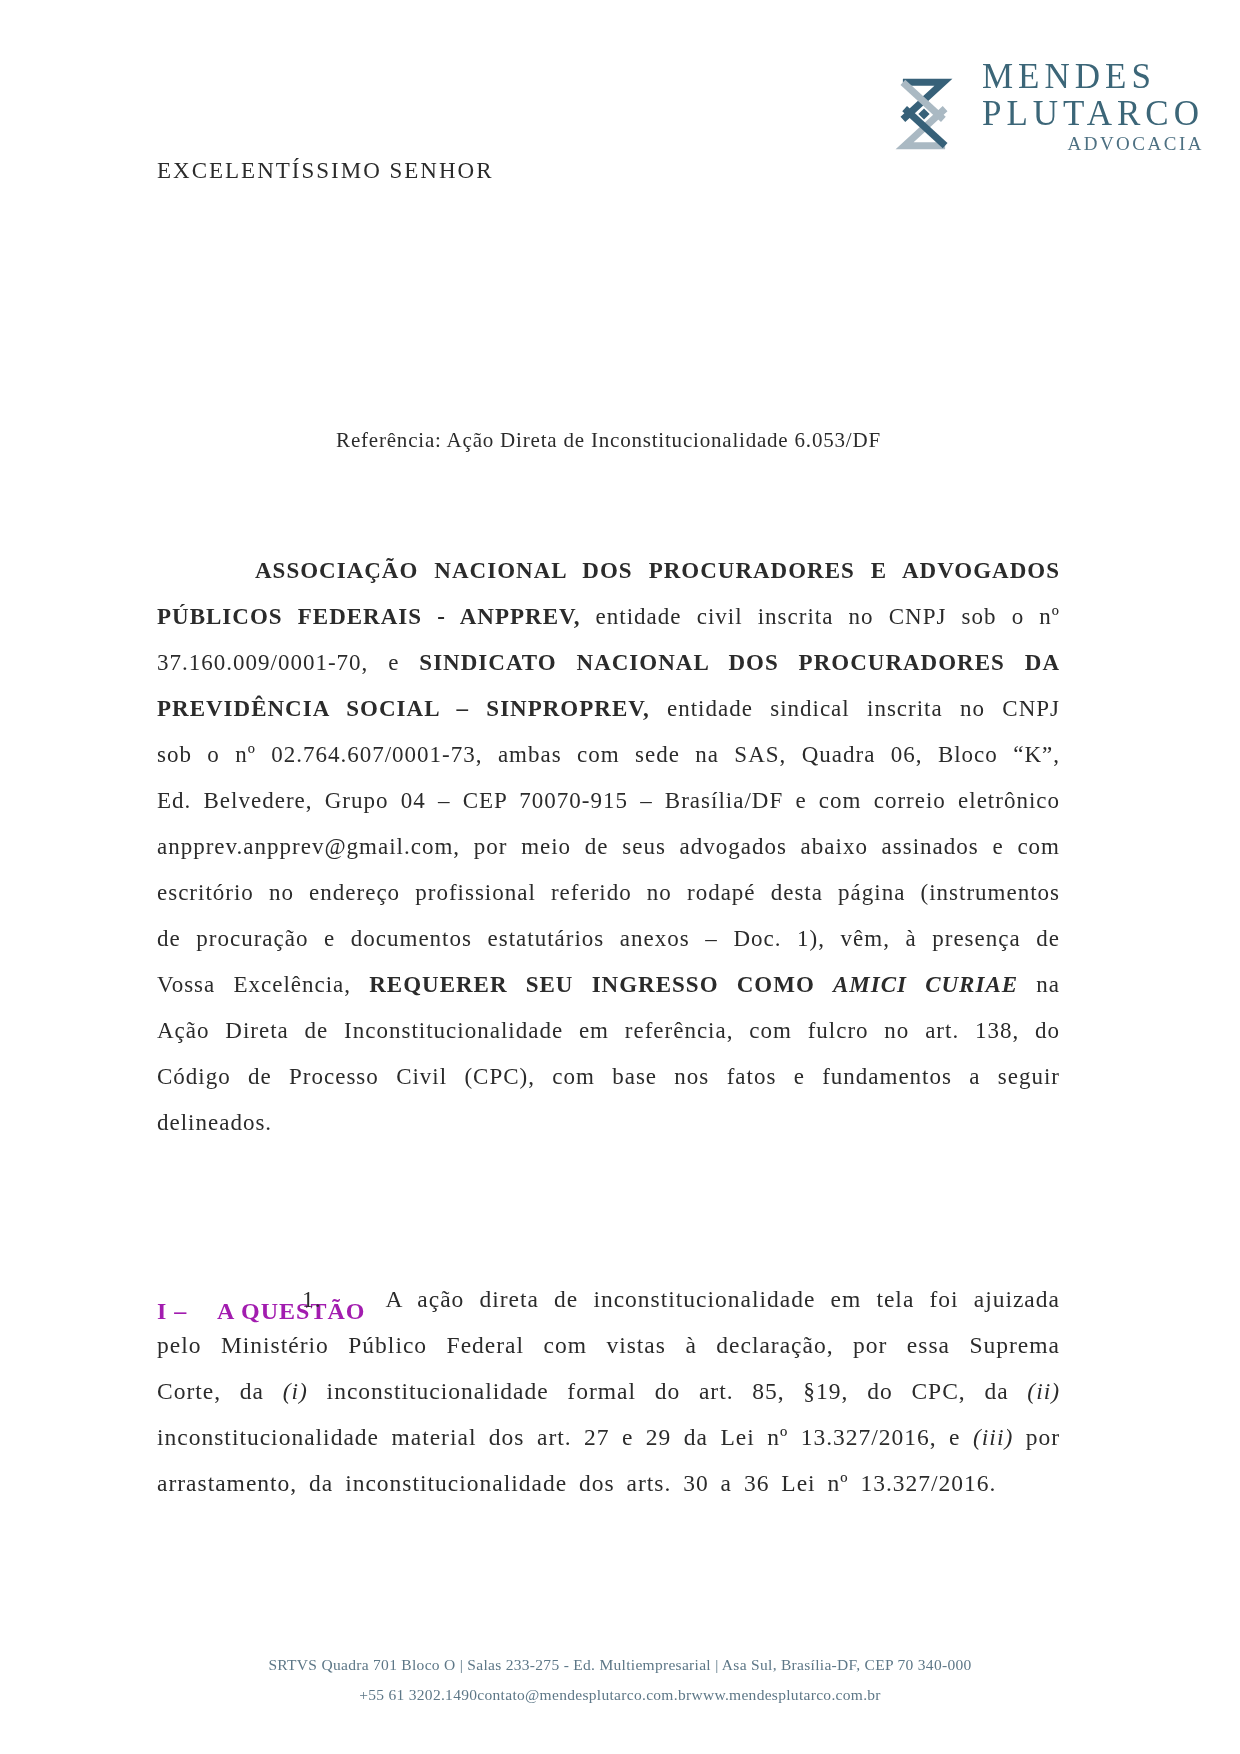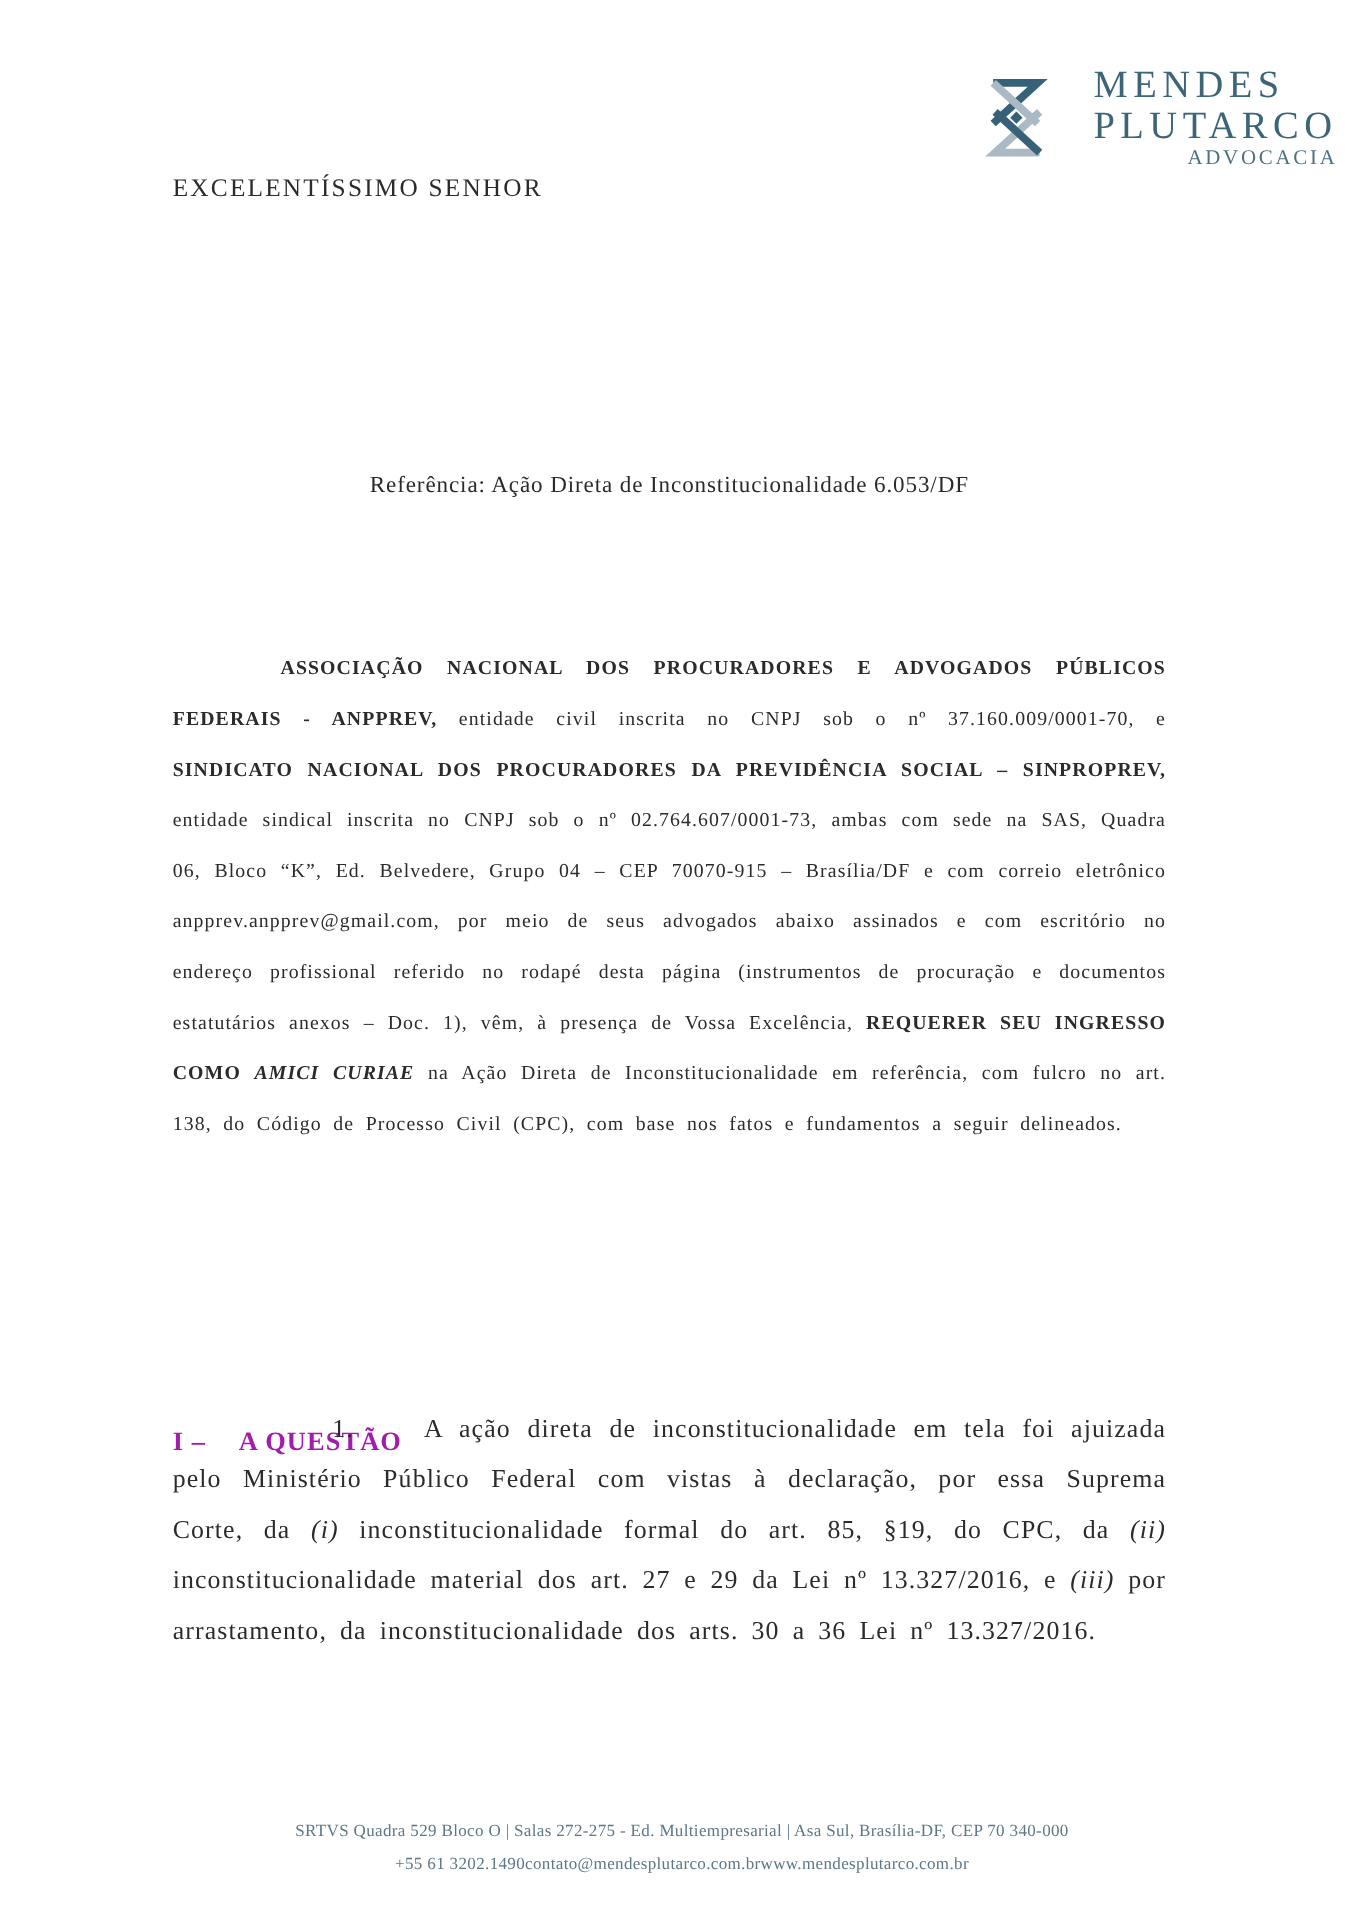--- a/index.html
+++ b/index.html
@@ -13,22 +13,22 @@
     color:#262626;
     overflow:hidden;
   }
 
   
   .logo{
     position:absolute;
     left:880px;
     top:58px;
     display:flex;
-    align-items:center;
-    gap:26px;
+    align-items:flex-end;
+    gap:14px;
   }
   .logo-mark{width:88px;height:82px;flex:0 0 auto;}
   .logo-textwrap{display:flex;flex-direction:column;}
   .logo-name{
     color:#3c6678;
     font-size:35px;
     line-height:37px;
     letter-spacing:5px;
     white-space:nowrap;
   }
@@ -57,23 +57,23 @@
     margin:0;
     font-size:21px;
     letter-spacing:0.8px;
     color:#2b2b2b;
     text-align:center;
   }
 
   
   .intro{
     position:absolute;
-    left:157px;top:584px;width:903px;
+    left:157px;top:548px;width:903px;
     margin:0;
-    font-size:18px;
+    font-size:23px;
     line-height:46px;
     letter-spacing:1px;
     word-spacing:5px;
     text-align:justify;
     text-align-last:left;
     text-indent:98px;
     color:#2b2b2b;
   }
   .b{font-weight:bold;}
   .i{font-style:italic;}
@@ -178,21 +178,21 @@
     <span>A ação direta de inconstitucionalidade em tela foi ajuizada pelo Ministério Público Federal com vistas à declaração, por essa Suprema Corte, da</span>
     <span class="i">(i)</span>
     <span>inconstitucionalidade formal do art. 85, §19, do CPC, da</span>
     <span class="i">(ii)</span>
     <span>inconstitucionalidade material dos art. 27 e 29 da Lei nº 13.327/2016, e</span>
     <span class="i">(iii)</span>
     <span>por arrastamento, da inconstitucionalidade dos arts. 30 a 36 Lei nº 13.327/2016.</span>
   </p>
 
   <footer class="page-footer">
-    <p class="footer-address">SRTVS Quadra 529 Bloco O | Salas 272-275 - Ed. Multiempresarial | Asa Sul, Brasília-DF, CEP 70 340-000</p>
+    <p class="footer-address">SRTVS Quadra 701 Bloco O | Salas 233-275 - Ed. Multiempresarial | Asa Sul, Brasília-DF, CEP 70 340-000</p>
     <div class="footer-contacts">
       <span>+55 61 3202.1490</span>
       <span>contato@mendesplutarco.com.br</span>
       <span>www.mendesplutarco.com.br</span>
     </div>
   </footer>
 
 </div>
 
 </body></html>

